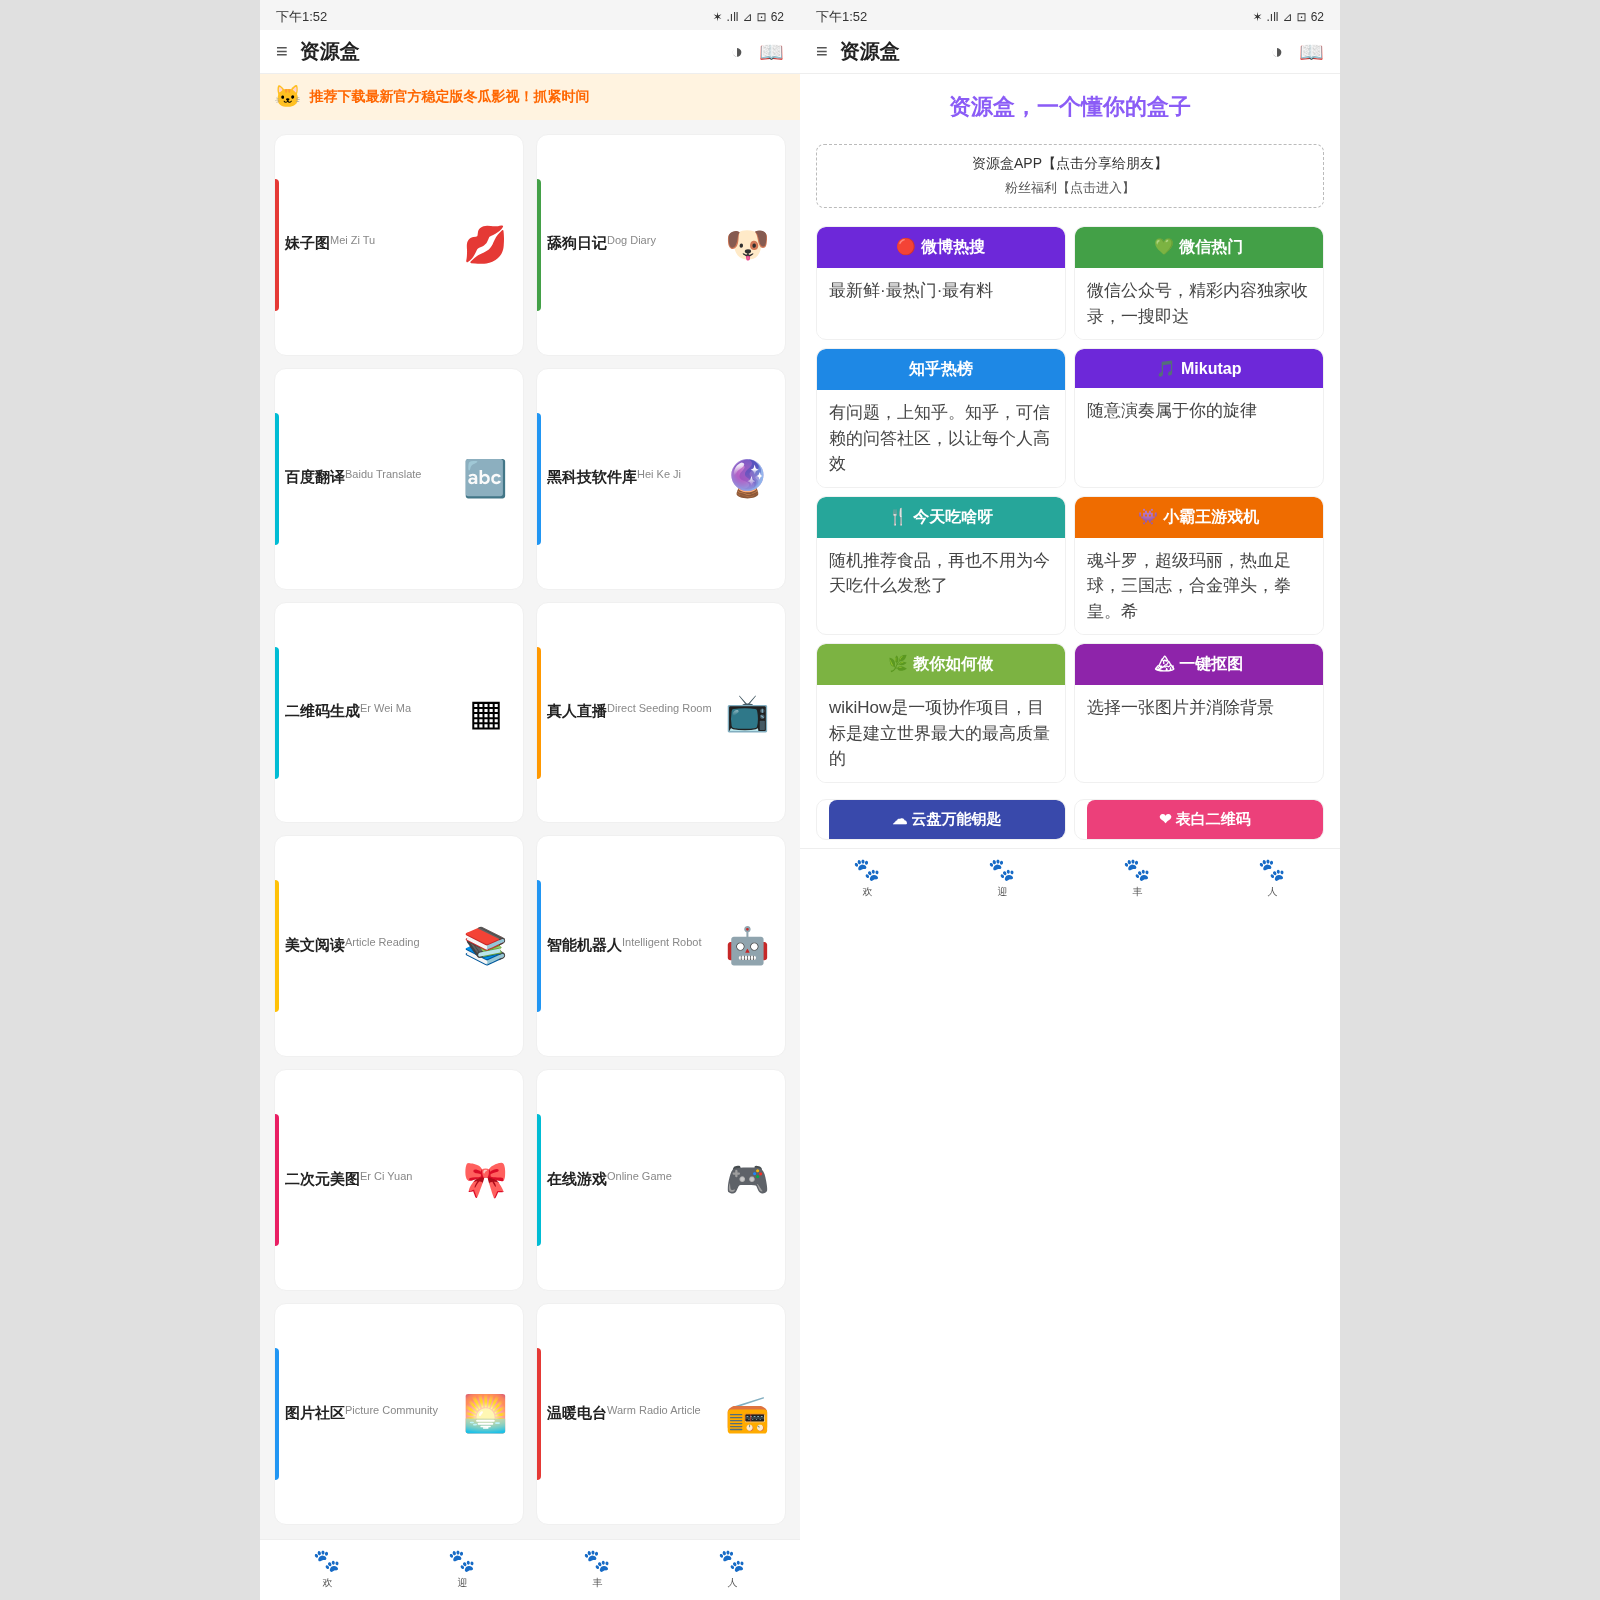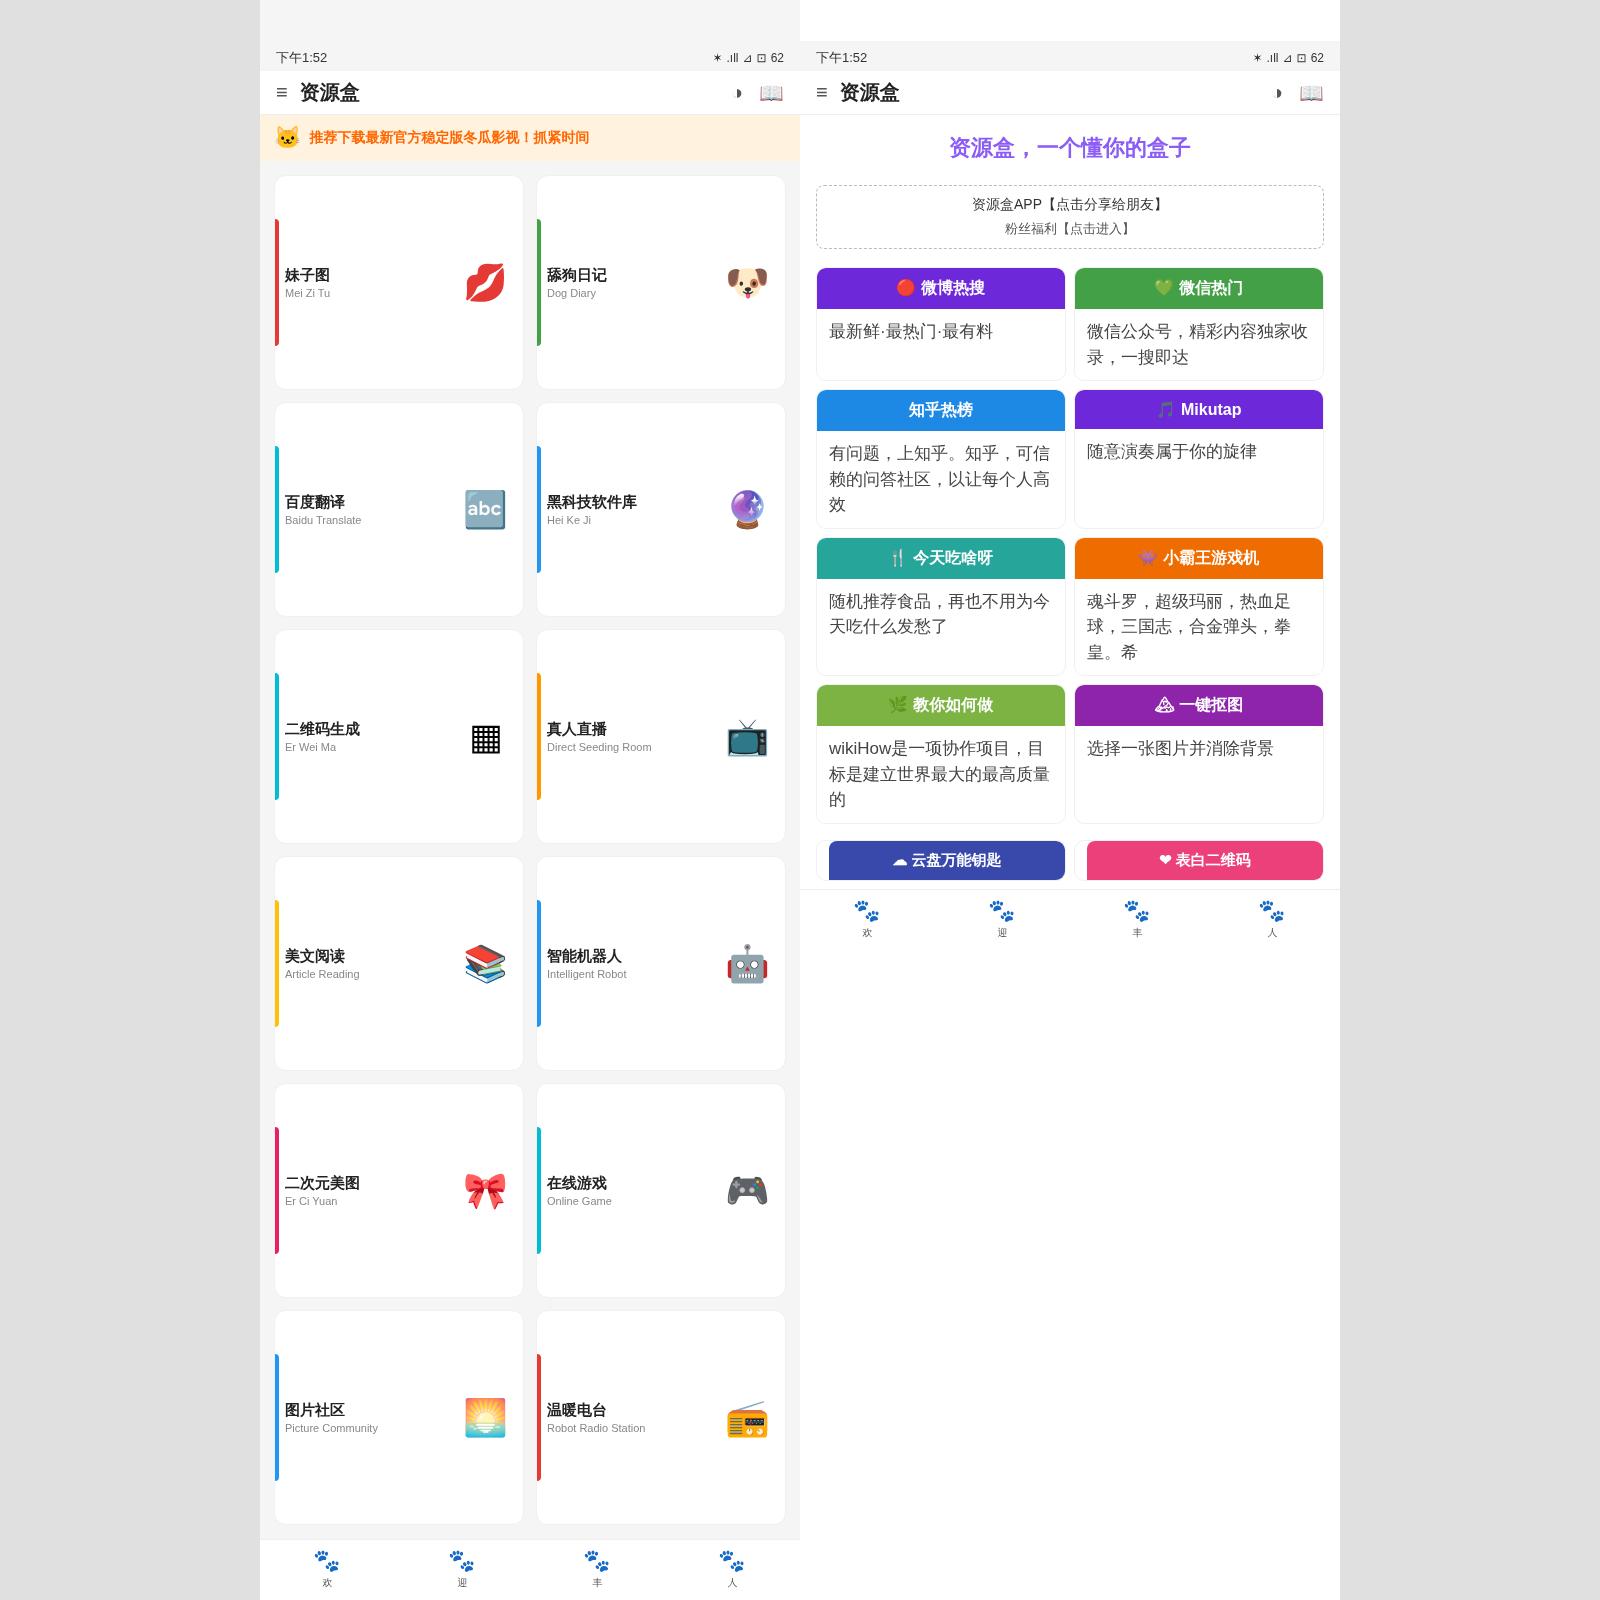--- a/index.html
+++ b/index.html
@@ -26,21 +26,20 @@
       overflow: hidden;
     }
     .status-bar {
       display: flex;
       justify-content: space-between;
       align-items: center;
       padding: 8px 16px 4px;
       font-size: 12px;
       color: #333;
       background: #f5f5f5;
-      margin-top: 41px;
     }
     .status-left { font-size: 13px; font-weight: 500; }
     .status-right { display: flex; gap: 4px; align-items: center; font-size: 12px; }
     .top-bar {
       display: flex;
       align-items: center;
       justify-content: space-between;
       padding: 8px 16px;
       background: #fff;
       border-bottom: 1px solid #eee;
@@ -74,21 +73,21 @@
       margin: 6px;
       padding: 14px 10px;
       display: flex;
       align-items: center;
       justify-content: space-between;
       cursor: pointer;
       border: 1px solid #f0f0f0;
       position: relative;
       overflow: hidden;
     }
-    .grid-item-left { display: flex; flex-direction: column; }
+    .grid-item-left { display: flex; flex-direction: row; }
     .grid-item-title { font-size: 15px; font-weight: 600; color: #222; margin-bottom: 2px; }
     .grid-item-sub { font-size: 11px; color: #888; }
     .grid-item-icon { width: 54px; height: 54px; display: flex; align-items: center; justify-content: center; font-size: 36px; }
     .accent-bar {
       position: absolute;
       left: 0; top: 20%; height: 60%;
       width: 4px;
       border-radius: 0 4px 4px 0;
     }
     .bar-red { background: #e53935; }
@@ -312,21 +311,21 @@
     <div class="grid-item-left">
       <span class="grid-item-title">图片社区</span>
       <span class="grid-item-sub">Picture Community</span>
     </div>
     <div class="grid-item-icon">🌅</div>
   </div>
         <div class="grid-item">
     <div class="accent-bar bar-red"></div>
     <div class="grid-item-left">
       <span class="grid-item-title">温暖电台</span>
-      <span class="grid-item-sub">Robot Radio Station</span>
+      <span class="grid-item-sub">Warm Radio Article</span>
     </div>
     <div class="grid-item-icon">📻</div>
   </div>
       </div>
 
     <div class="bottom-nav" id="left-bottom-nav">
     <div class="bottom-nav-item">
     <span class="paw-icon">🐾</span>
     <span class="paw-label">欢</span>
   </div>

